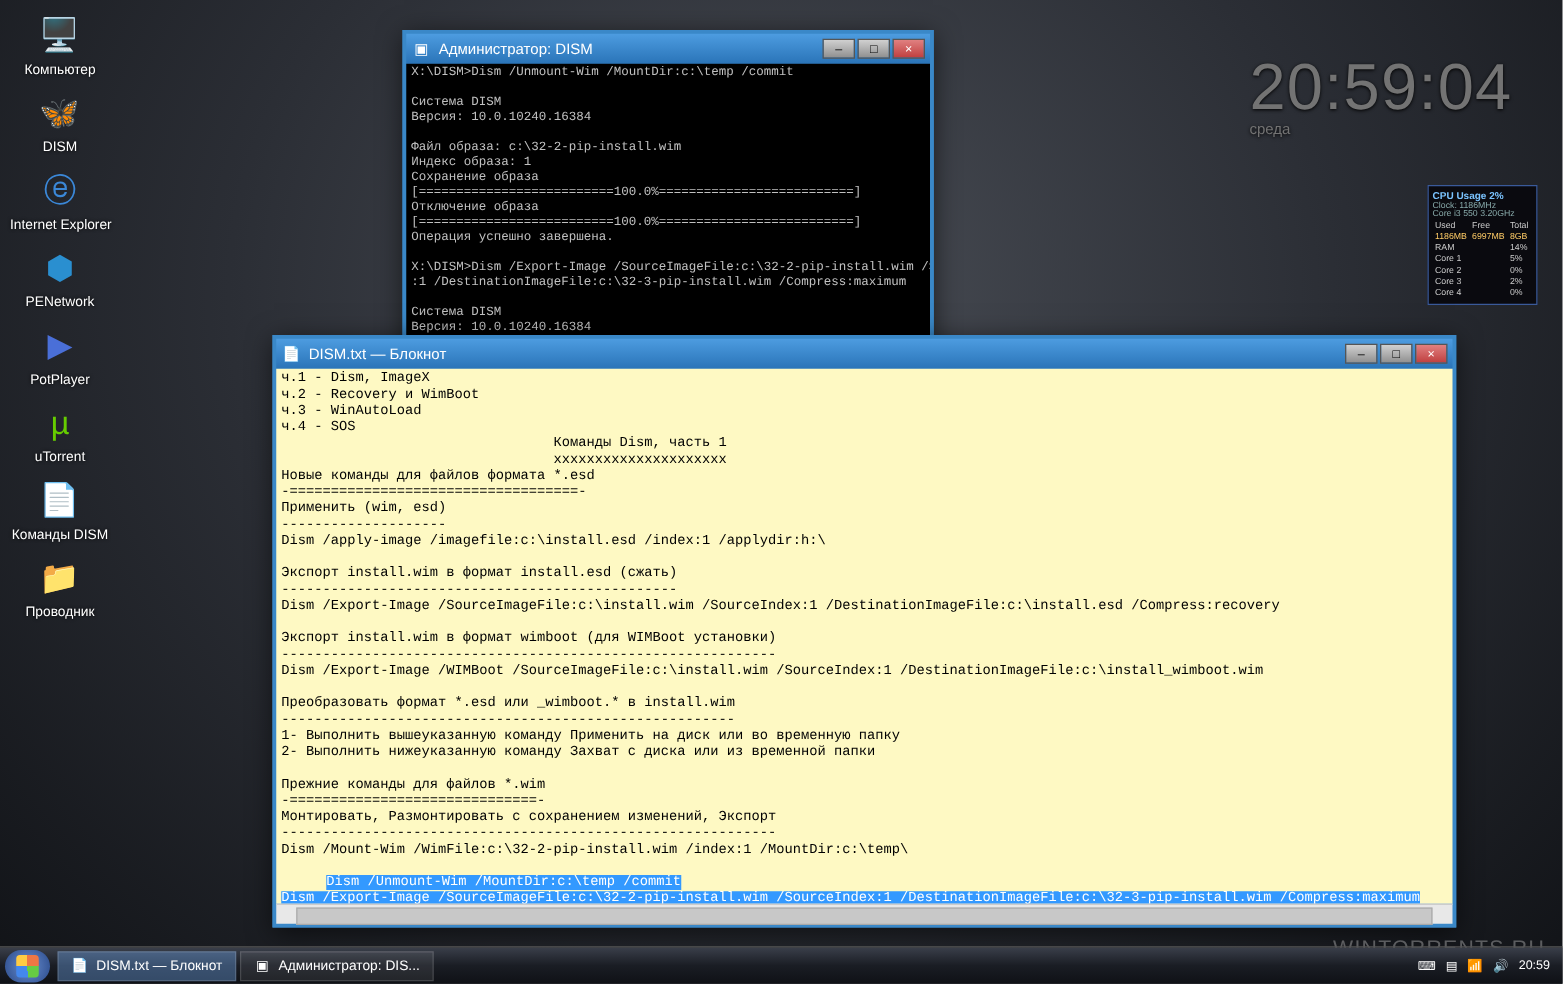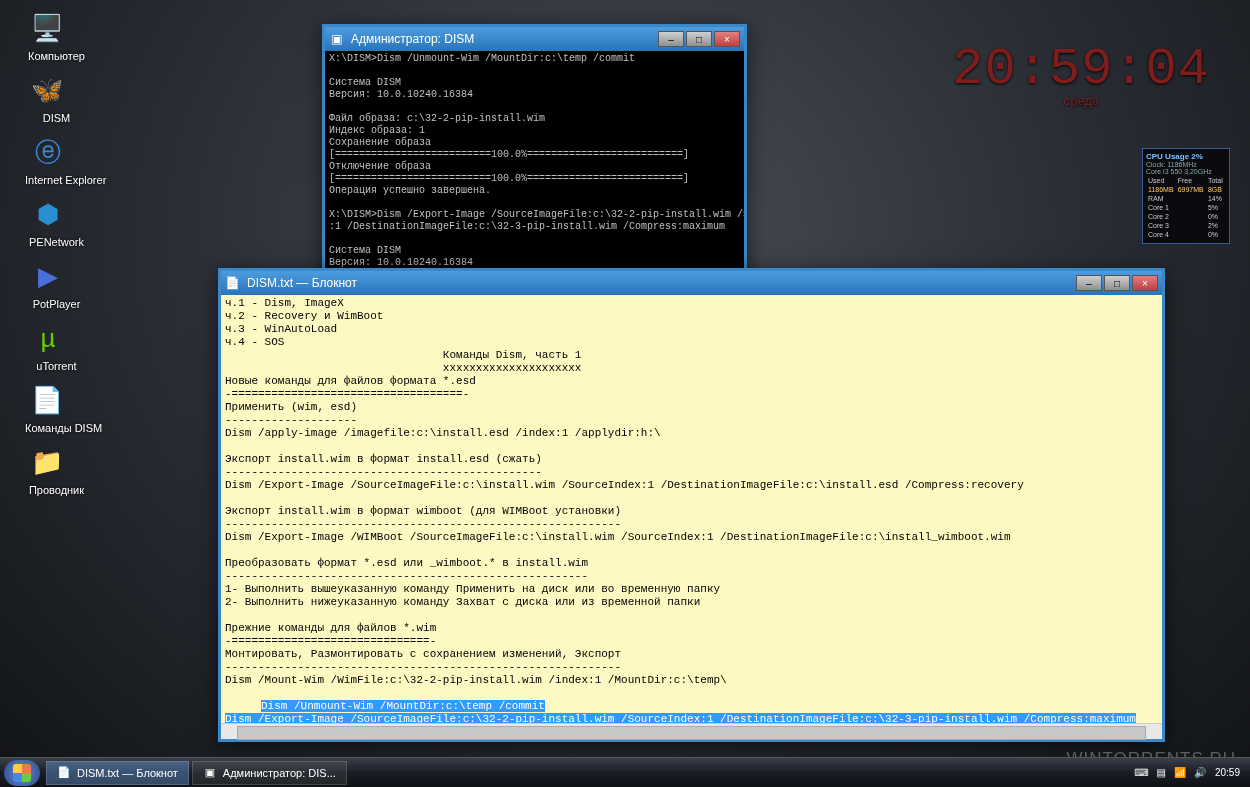--- a/index.html
+++ b/index.html
@@ -5,23 +5,23 @@
 * { margin:0; padding:0; box-sizing:border-box; }
 body {
   width:1250px; height:787px; overflow:hidden;
   background: radial-gradient(ellipse at 50% 30%, #4a4e56 0%, #2b2e35 50%, #111317 100%);
   font-family: "Segoe UI", Tahoma, sans-serif; position:relative; color:#fff;
 }
 
 .desktop { position:absolute; top:8px; left:8px; display:flex; flex-direction:column; gap:8px; }
 .dicon { width:80px; text-align:center; font-size:11px; cursor:pointer; }
 .dicon .glyph { width:40px; height:40px; margin:0 auto 2px; display:flex; align-items:center; justify-content:center; font-size:26px; }
-.dicon .lbl { color:#fff; text-shadow:0 0 3px #000; white-space:nowrap;margin-left:17px; }
-
-.clock { position:absolute; top:40px; right:40px; text-align:center; color:#7f1d1d; text-shadow:0 1px 3px #000;font-family:Liberation Mono, monospace; }
+.dicon .lbl { color:#fff; text-shadow:0 0 3px #000; white-space:nowrap; }
+
+.clock { position:absolute; top:40px; right:40px; text-align:left; color:#737373; text-shadow:0 1px 3px #000; }
 .clock .time { font-size:52px; font-weight:300; letter-spacing:1px; }
 .clock .date { font-size:22px; margin-top:-8px; }
 .clock .day { font-size:12px; margin-top:-4px; }
 .clock .dnum { font-size:40px; font-weight:300; }
 
 .cpu { position:absolute; top:148px; right:20px; width:88px; background:#0a0a0f; border:1px solid #3a5a9a; font-size:8px; padding:3px; }
 .cpu .hdr { color:#7bc4ff; font-weight:bold; }
 .cpu .sub { color:#8aa; font-size:7px; }
 .cpu table { width:100%; font-size:7px; color:#ccc; }
 

